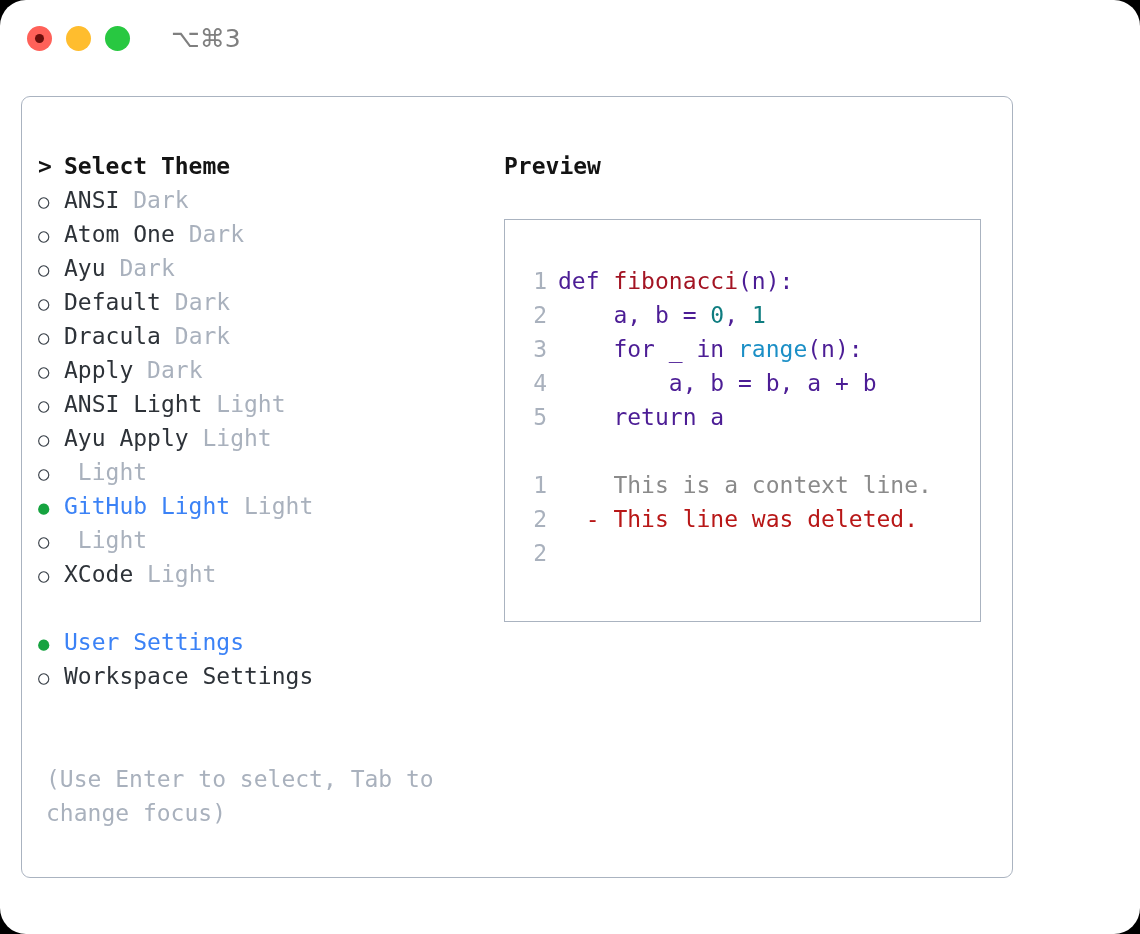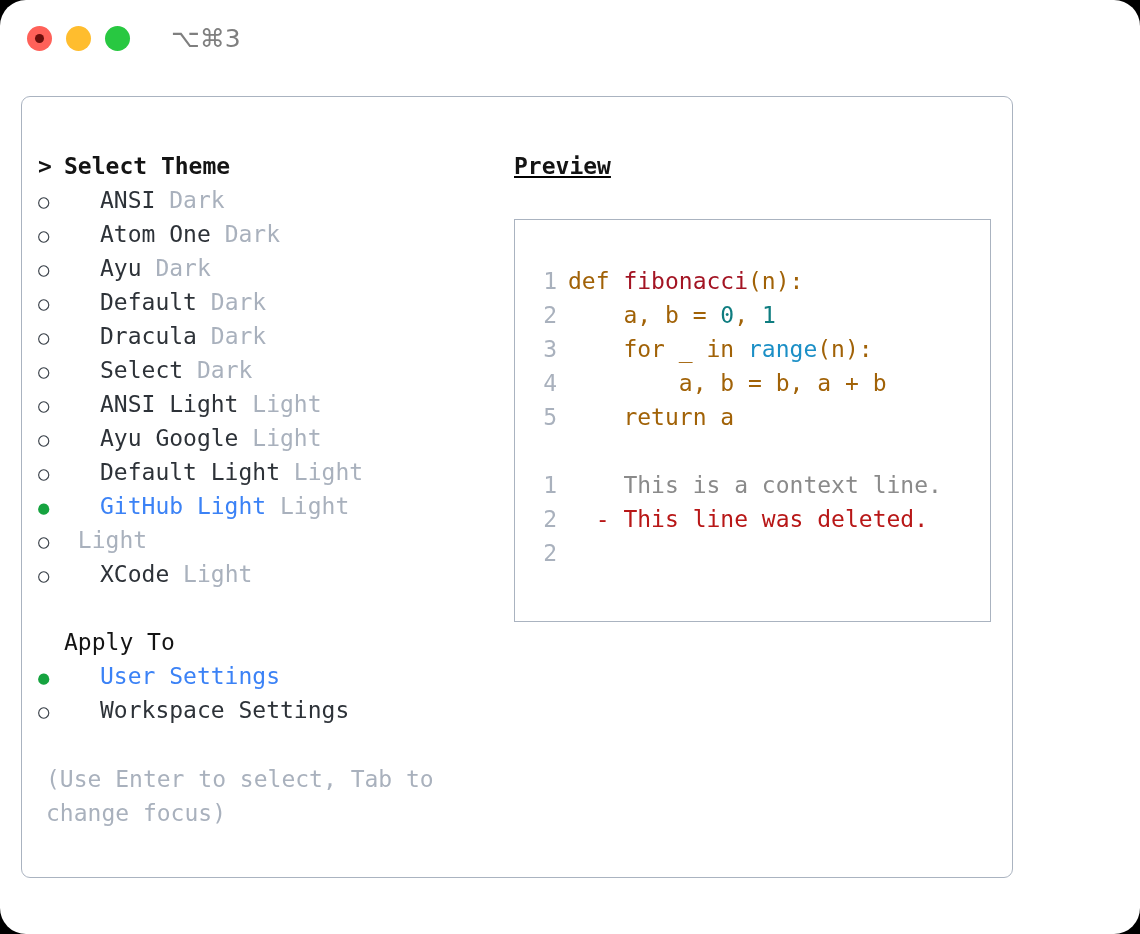--- a/index.html
+++ b/index.html
@@ -127,45 +127,44 @@
   }
   .bullet {
     display: inline-block;
     width: 26px;
     flex: 0 0 26px;
     font-size: 19px;
     line-height: 34px;
     color: #3c434b;
   }
   .bullet.on { color: #16a340; }
-  .opt-label { color: #2d3238; margin-left: 36px; }
+  .opt-label { color: #2d3238; }
   .opt-row.selected .opt-label { color: #3b82f6; }
   .opt-cat {
     color: #a9b1bd;
   }
 
   .gap-row { height: 34px; }
 
   .hint {
     position: absolute;
     left: 24px;
     top: 665px;
     width: 412px;
     font-size: 23px;
     line-height: 34px;
     color: #a9b1bd;
   }
 
   
   .right-col {
     position: absolute;
-    left: 492px;
+    left: 482px;
     top: 52px;
     width: 490px;
-    text-decoration: underline;
   }
   .preview-title {
     font-size: 23px;
     font-weight: bold;
     color: #141414;
     line-height: 34px;
     height: 34px;
   }
   .preview-box {
     margin-top: 36px;
@@ -190,21 +189,21 @@
     font-size: 23px;
     white-space: pre;
   }
   .ln {
     width: 26px;
     flex: 0 0 26px;
     text-align: right;
     color: #a9b1bd;
     margin-right: 11px;
   }
-  .code-txt { color: #a16207; }
+  .code-txt { color: #4c1d95; }
   .blank-line { height: 34px; }
 
   .tok-fn   { color: #a31423; }
   .tok-num  { color: #0f7d80; }
   .tok-call { color: #1b8fc6; }
   .tok-ctx  { color: #8a8a8a; }
   .tok-del  { color: #b81717; text-align: center; }
   .tok-add  { color: #13c413; }
 </style>
 </head>
@@ -229,34 +228,31 @@
         <div class="section-head">
           <span class="caret">&gt;</span><span>Select Theme</span>
         </div>
 
         <div id="theme-list">
             <div class="opt-row"><span class="bullet">○</span><span class="opt-label">ANSI</span><span class="opt-cat"> Dark</span></div>
             <div class="opt-row"><span class="bullet">○</span><span class="opt-label">Atom One</span><span class="opt-cat"> Dark</span></div>
             <div class="opt-row"><span class="bullet">○</span><span class="opt-label">Ayu</span><span class="opt-cat"> Dark</span></div>
             <div class="opt-row"><span class="bullet">○</span><span class="opt-label">Default</span><span class="opt-cat"> Dark</span></div>
             <div class="opt-row"><span class="bullet">○</span><span class="opt-label">Dracula</span><span class="opt-cat"> Dark</span></div>
-            <div class="opt-row"><span class="bullet">○</span><span class="opt-label">Select</span><span class="opt-cat"> Dark</span></div>
+            <div class="opt-row"><span class="bullet">○</span><span class="opt-label">Apply</span><span class="opt-cat"> Dark</span></div>
             <div class="opt-row"><span class="bullet">○</span><span class="opt-label">ANSI Light</span><span class="opt-cat"> Light</span></div>
-            <div class="opt-row"><span class="bullet">○</span><span class="opt-label">Ayu Google</span><span class="opt-cat"> Light</span></div>
-            <div class="opt-row"><span class="bullet">○</span><span class="opt-label">Default Light</span><span class="opt-cat"> Light</span></div>
+            <div class="opt-row"><span class="bullet">○</span><span class="opt-label">Ayu Apply</span><span class="opt-cat"> Light</span></div>
+            <div class="opt-row"><span class="bullet">○</span><span class="opt-cat"> Light</span></div>
             <div class="opt-row selected"><span class="bullet on">●</span><span class="opt-label">GitHub Light</span><span class="opt-cat"> Light</span></div>
             <div class="opt-row"><span class="bullet">○</span><span class="opt-cat"> Light</span></div>
             <div class="opt-row"><span class="bullet">○</span><span class="opt-label">XCode</span><span class="opt-cat"> Light</span></div>
           </div>
 
         <div class="gap-row"></div>
 
-        <div class="section-head">
-          <span class="caret blank">&gt;</span><span style="font-weight:normal;">Apply To</span>
-        </div>
 
         <div id="apply-list">
             <div class="opt-row selected"><span class="bullet on">●</span><span class="opt-label">User Settings</span></div>
             <div class="opt-row"><span class="bullet">○</span><span class="opt-label">Workspace Settings</span></div>
           </div>
       </div>
 
       <div class="hint">(Use Enter to select, Tab to change focus)</div>
 
       <div class="right-col">

